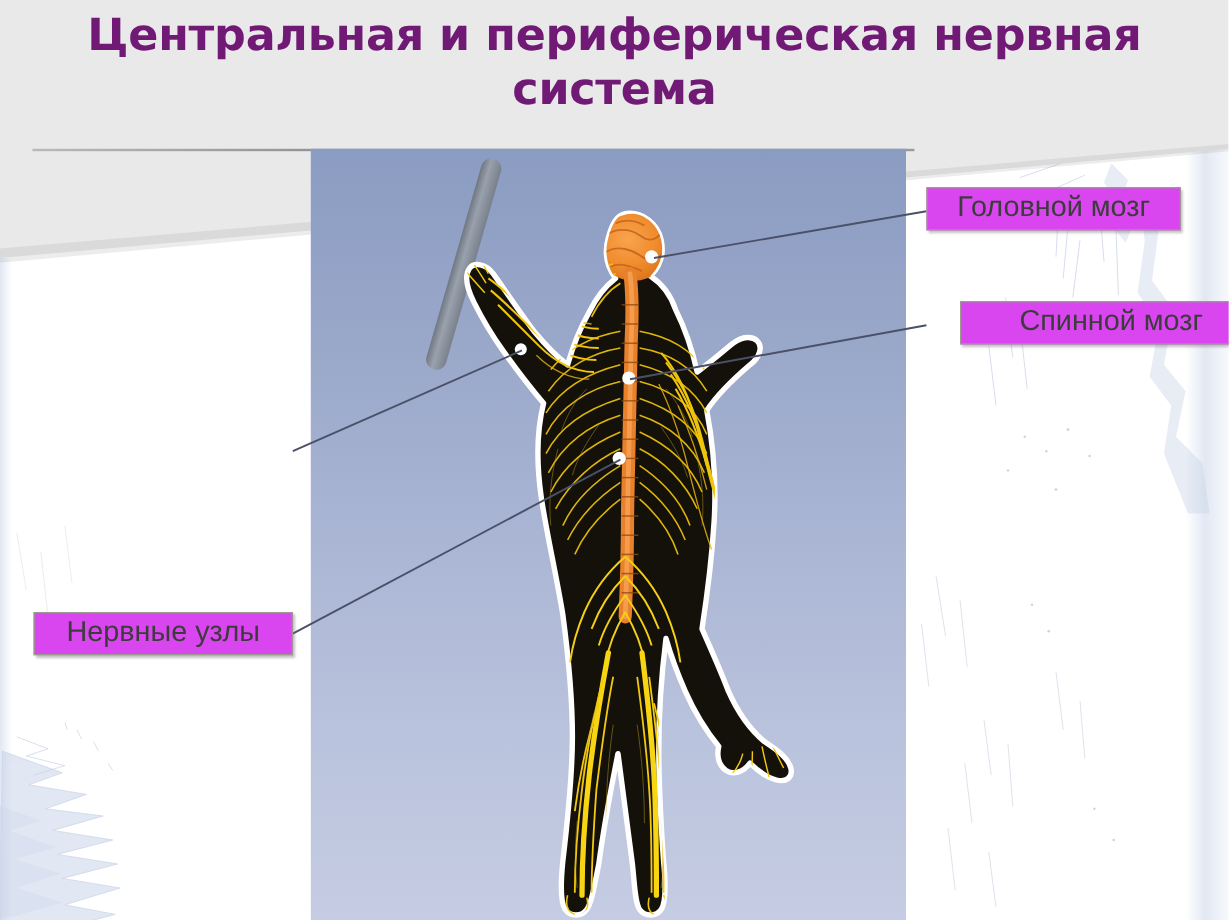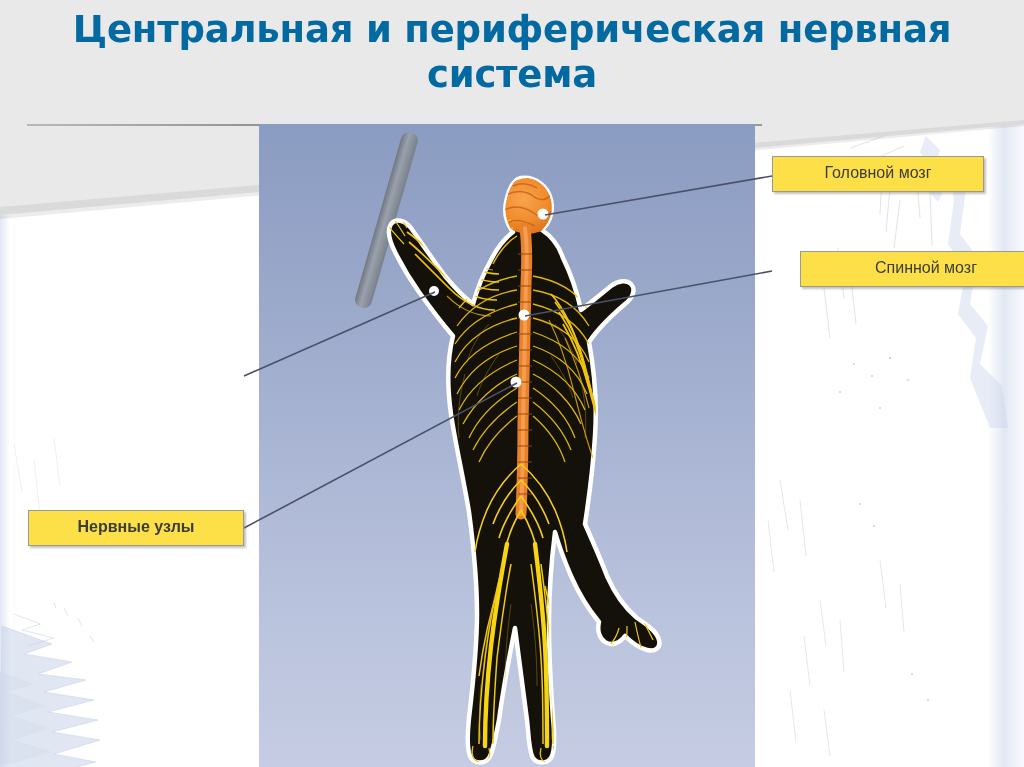--- a/index.html
+++ b/index.html
@@ -81,21 +81,21 @@
   .slide-title {
     position: absolute;
     left: 60px;
     top: 7px;
     width: 904px;
     text-align: center;
     font-family: "DejaVu Sans", "Liberation Sans", sans-serif;
     font-weight: 700;
     font-size: 37px;
     line-height: 45px;
-    color: #0369a1;
+    color: #701a75;
     letter-spacing: -0.2px;
   }
 
   
   .photo {
     position: absolute;
     left: 259px;
     top: 124px;
     width: 496px;
     height: 643px;
@@ -108,35 +108,35 @@
   .connectors {
     position: absolute;
     left: 0; top: 0;
     width: 1024px; height: 767px;
     pointer-events: none;
   }
 
   
   .label-box {
     position: absolute;
-    background: #fde047;
+    background: #d946ef;
     border: 1px solid #9a9a8e;
     box-shadow: 2px 2px 2px rgba(120,120,120,0.45);
     color: #3c3c3c;
     font-family: "Liberation Sans", sans-serif;
-    font-size: 16px;
+    font-size: 24px;
     line-height: 32px;
     text-align: center;
     white-space: nowrap;
     box-sizing: border-box;
   }
   #label-brain  { left: 772px; top: 156px; width: 212px; height: 36px; }
   #label-cord   { left: 800px; top: 251px; width: 252px; height: 36px; }
   #label-nerves { left: 28px;  top: 358px; width: 216px; height: 36px; }
-  #label-ganglia{ left: 28px;  top: 510px; width: 216px; height: 36px; font-weight: bold; }
+  #label-ganglia{ left: 28px;  top: 510px; width: 216px; height: 36px; }
 </style>
 </head>
 <body>
 
 <div id="slide">
 
   <div class="bg-layer">
 
     <div class="splash" style="left:-6px; top:596px; width:170px; height:180px;">
       <svg width="170" height="180" viewBox="0 0 170 180">

